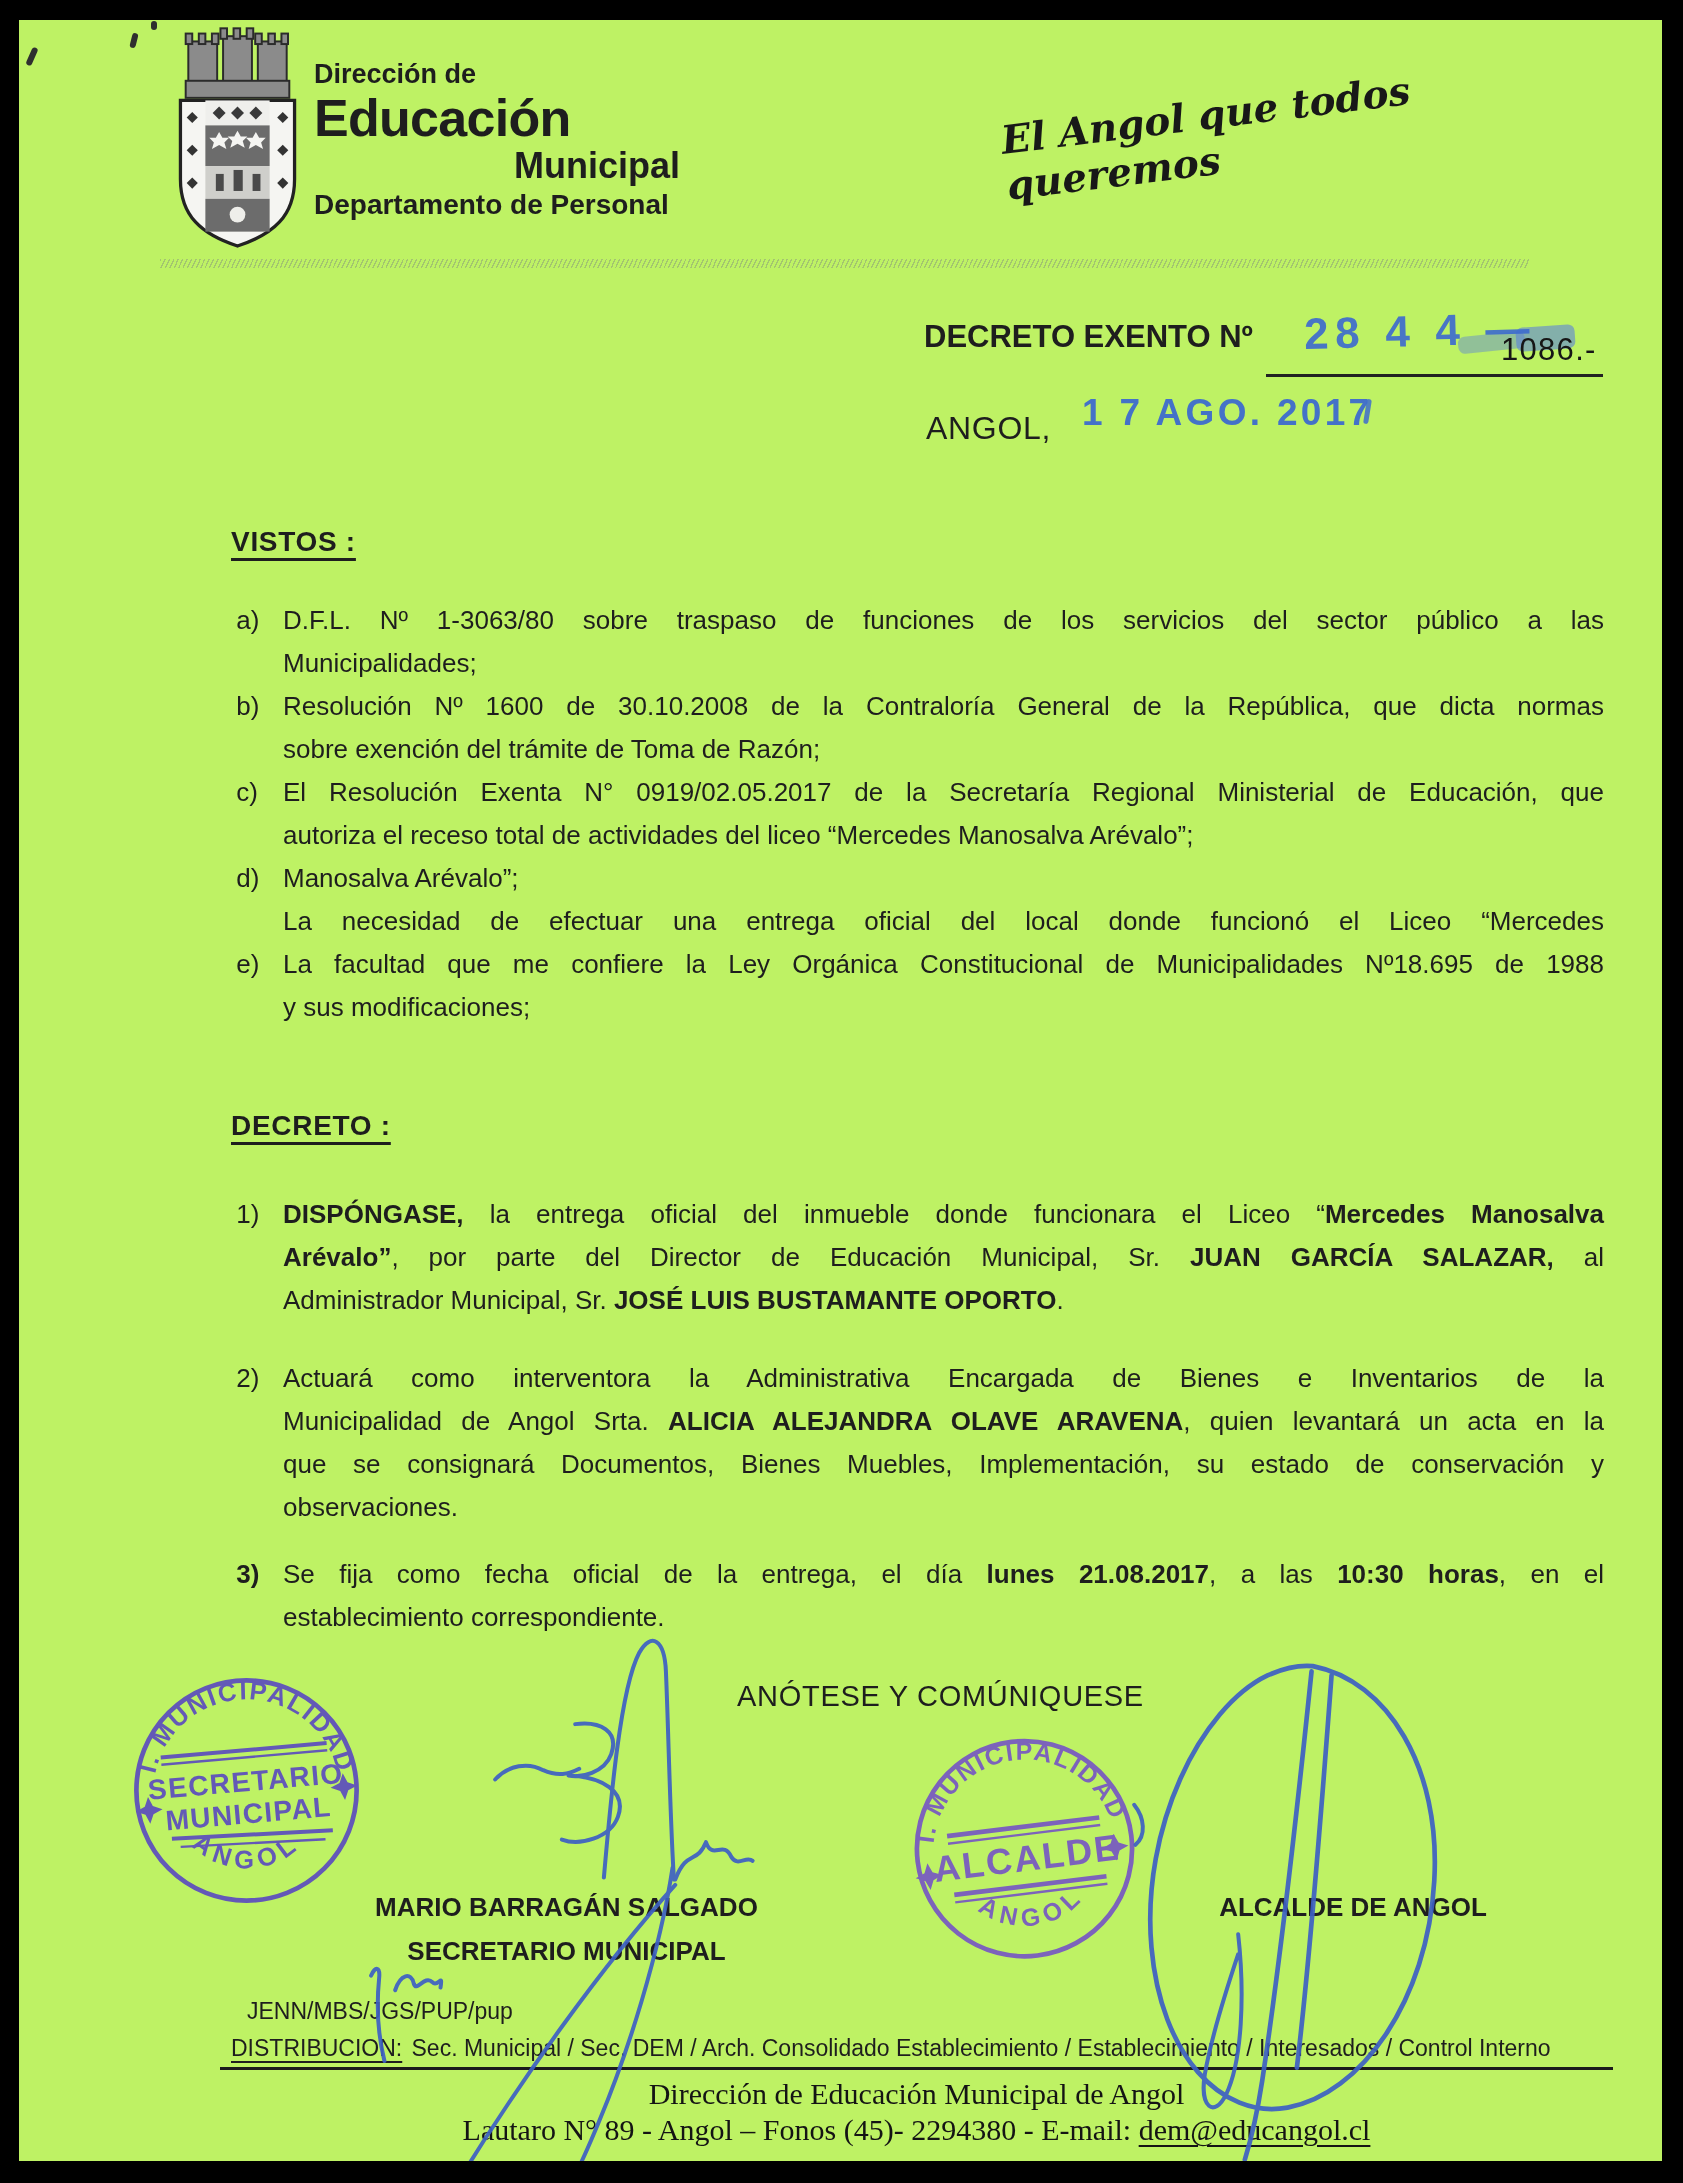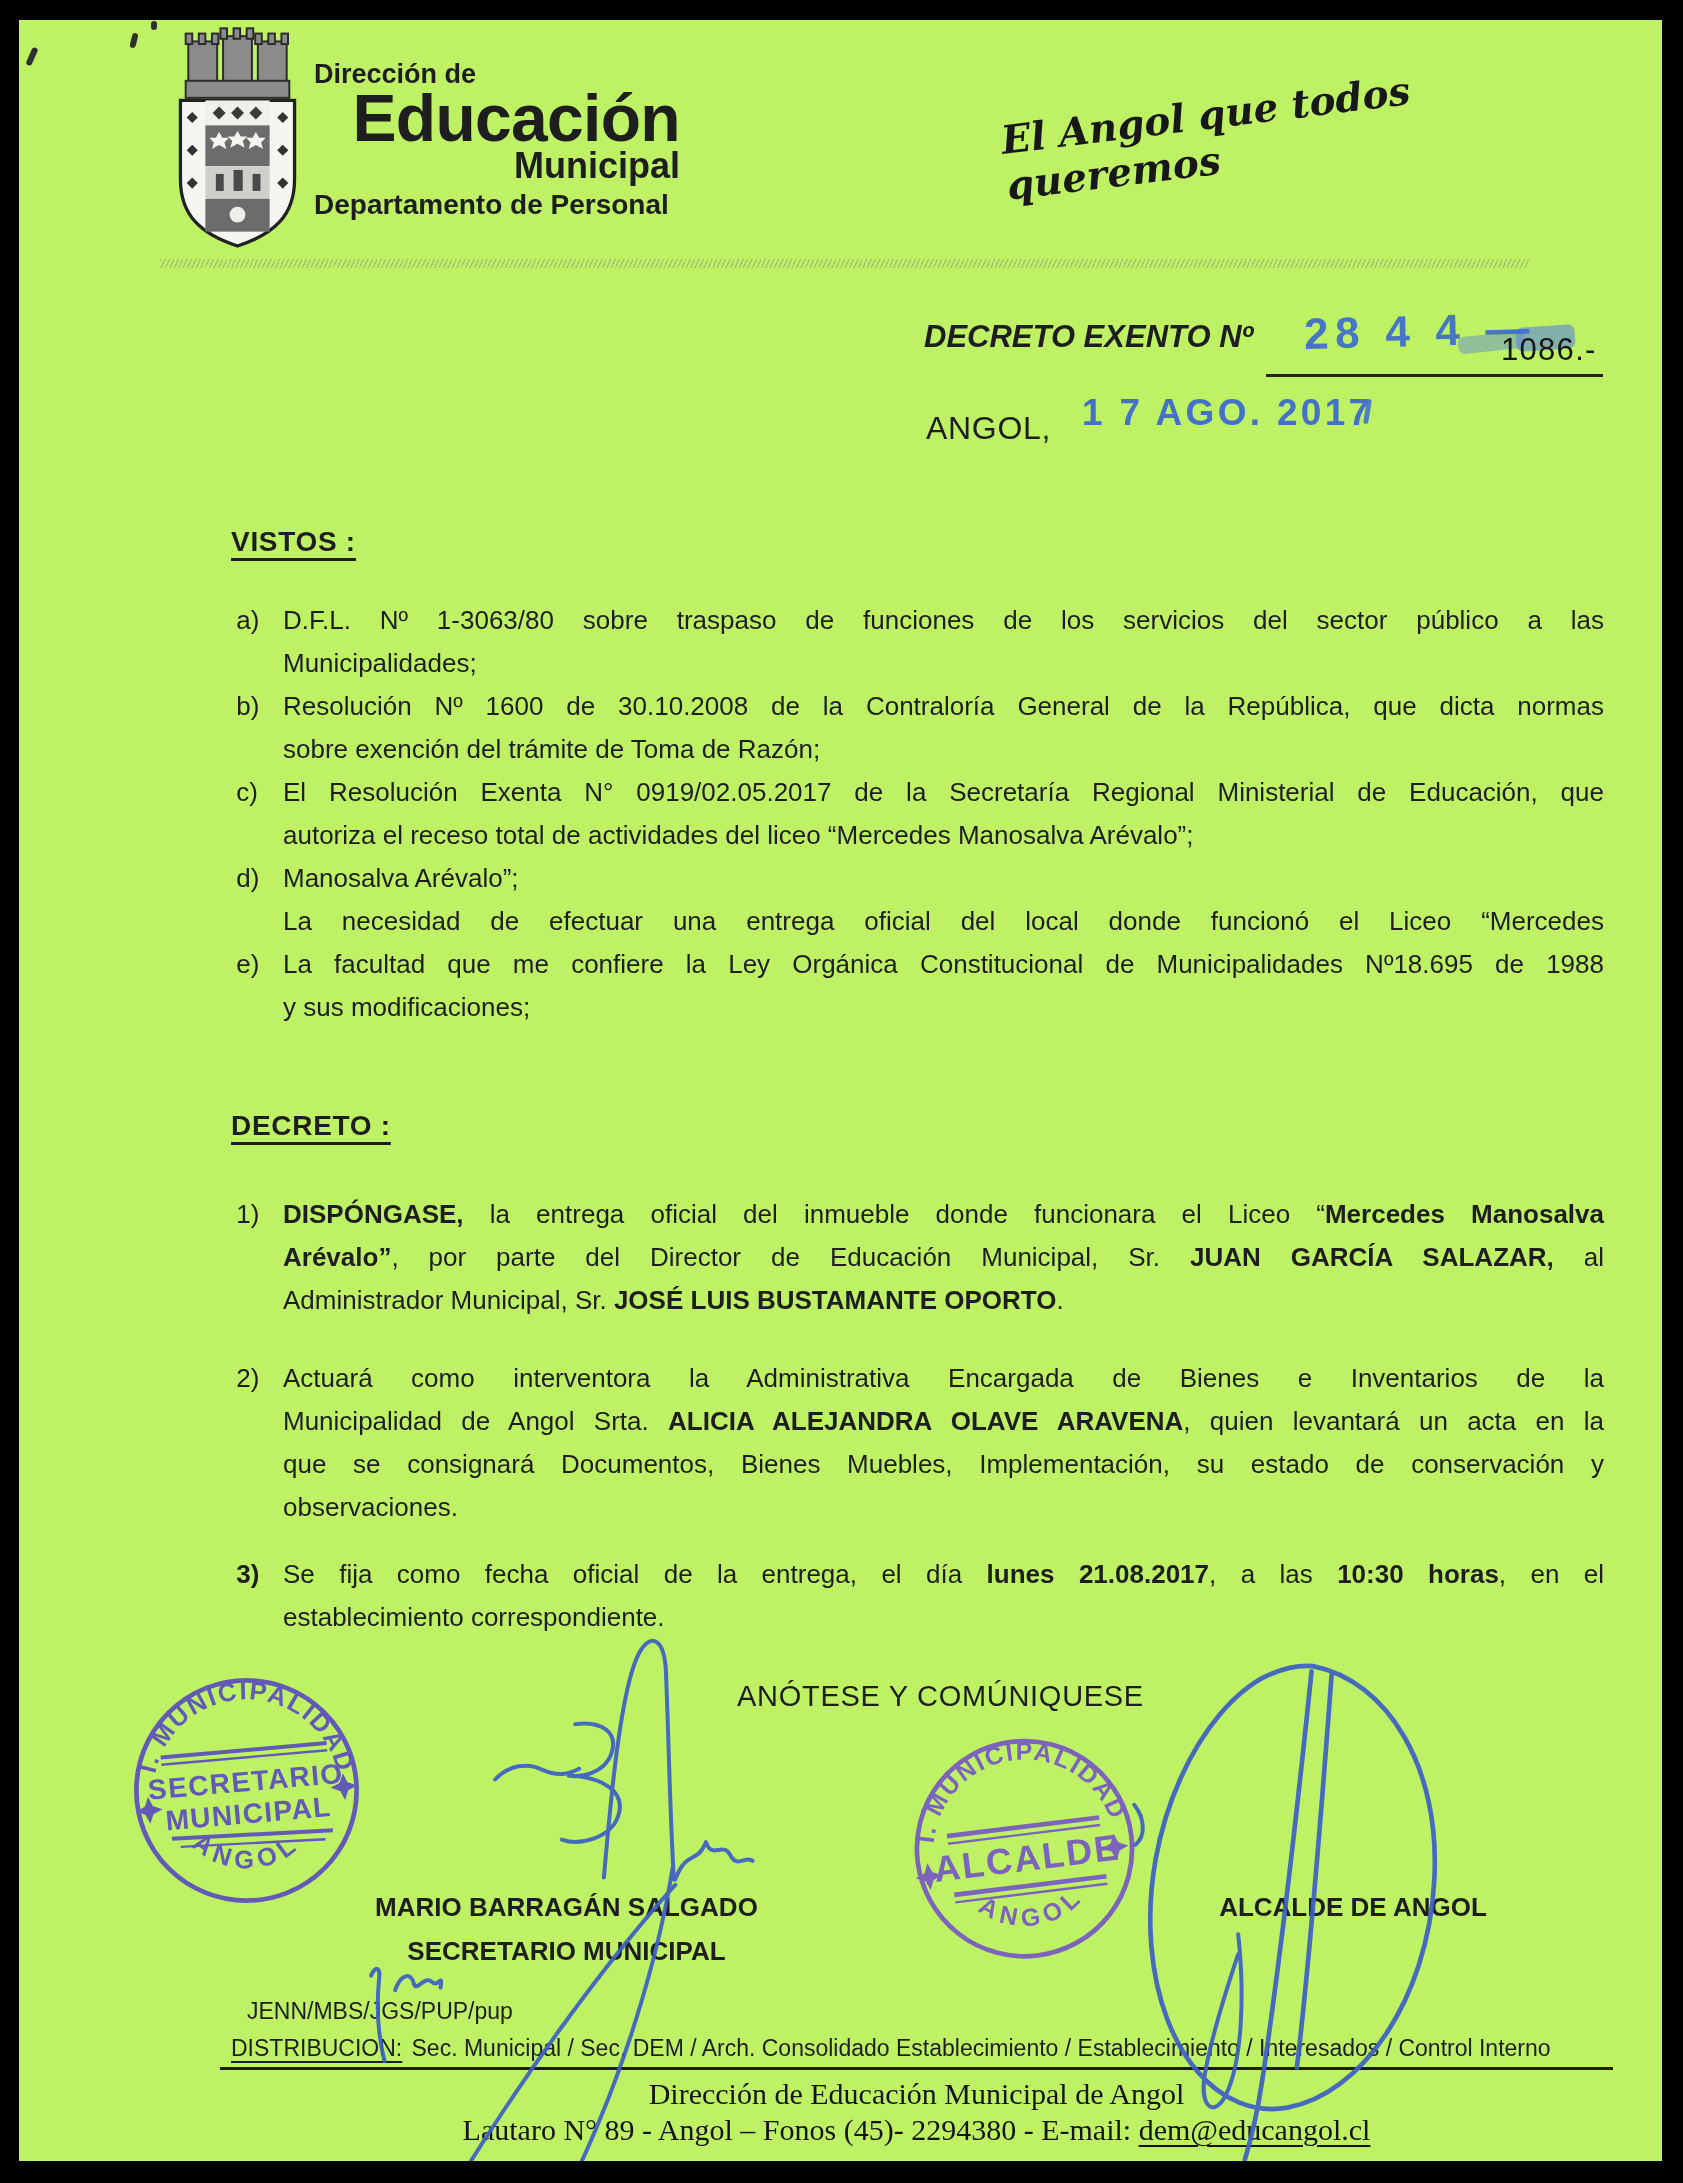--- a/index.html
+++ b/index.html
@@ -3,29 +3,29 @@
 <meta charset="utf-8">
 <style>
   html,body{margin:0;padding:0;background:#555;}
   .page{position:relative;width:1684px;height:2183px;background:#bef264;overflow:hidden;
         font-family:"Liberation Sans",sans-serif;color:#1e1e1e;}
   .abs{position:absolute;}
   
   .bar{position:absolute;background:#000;}
   
   .dept-line{font-size:27px;font-weight:700;}
-  .org-big{font-size:66px;font-weight:700;letter-spacing:-0.7px;line-height:57px;text-align:right;}
+  .org-big{font-size:52px;font-weight:700;letter-spacing:-0.7px;line-height:57px;}
   .org-sub{font-size:36px;font-weight:700;text-align:right;line-height:37px;}
   .dept2{font-size:28px;font-weight:700;margin-top:5.3px;}
   .slogan{font-family:"DejaVu Serif",serif;font-style:italic;font-weight:600;font-size:39px;
           transform:rotate(-7deg);transform-origin:left center;color:#181818;}
   .hatch{background:repeating-linear-gradient(115deg,rgba(120,125,130,.55) 0 1.3px,transparent 1.3px 4px);
          opacity:.7;}
   
-  .decree-label{font-size:31px;font-weight:700;letter-spacing:0;font-style:italic;}
+  .decree-label{font-size:31px;font-weight:700;letter-spacing:0;}
   .num-underline{background:#222;height:3.3px;}
   .stamp-blue{color:#3e6cce;}
   .stamped-num{font-size:44px;font-weight:700;letter-spacing:6.7px;transform:rotate(-1.5deg);opacity:.92;}
   .typed-num{font-size:31px;color:#161616;letter-spacing:1.3px;}
   .smudge{position:absolute;background:#5b82d8;border-radius:6.7px;}
   .place{font-size:32px;letter-spacing:0.7px;}
   .date-stamp{font-size:37px;font-weight:700;letter-spacing:3.3px;opacity:.95;}
   .date-artifact{position:absolute;width:4.7px;height:25px;background:#3e6cce;border-radius:2.7px;
                  transform:rotate(9deg);opacity:.85;}
   

